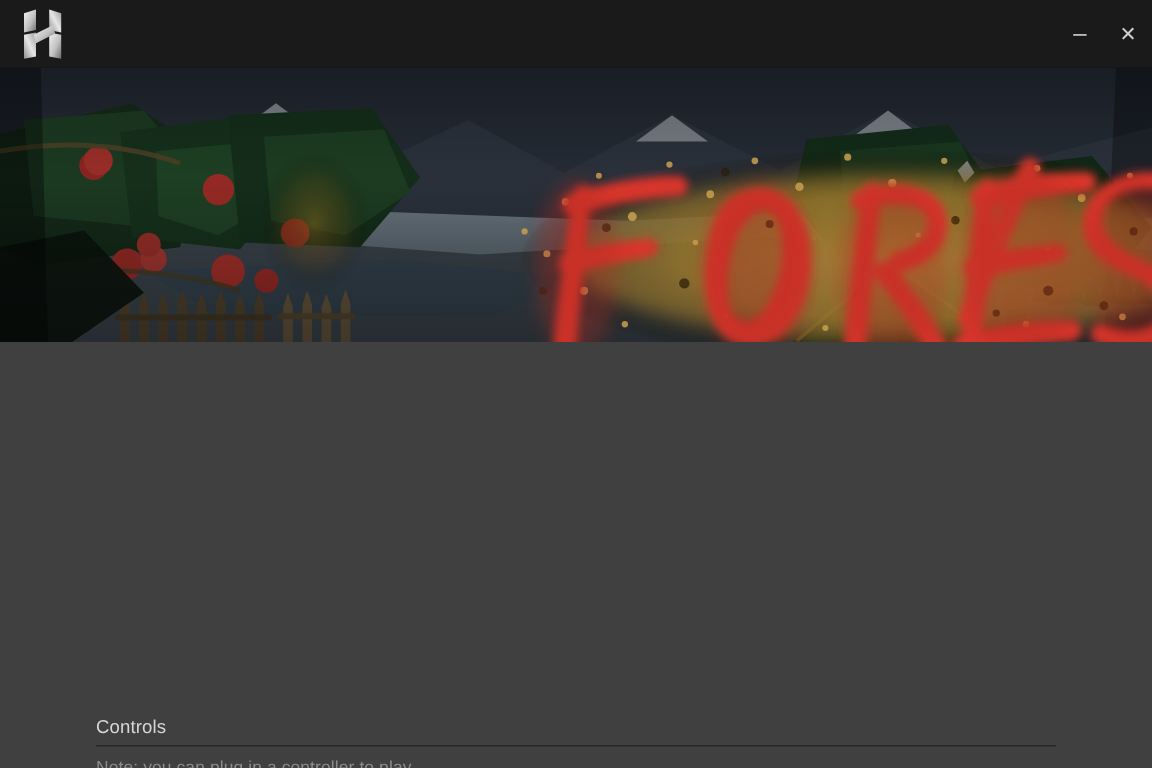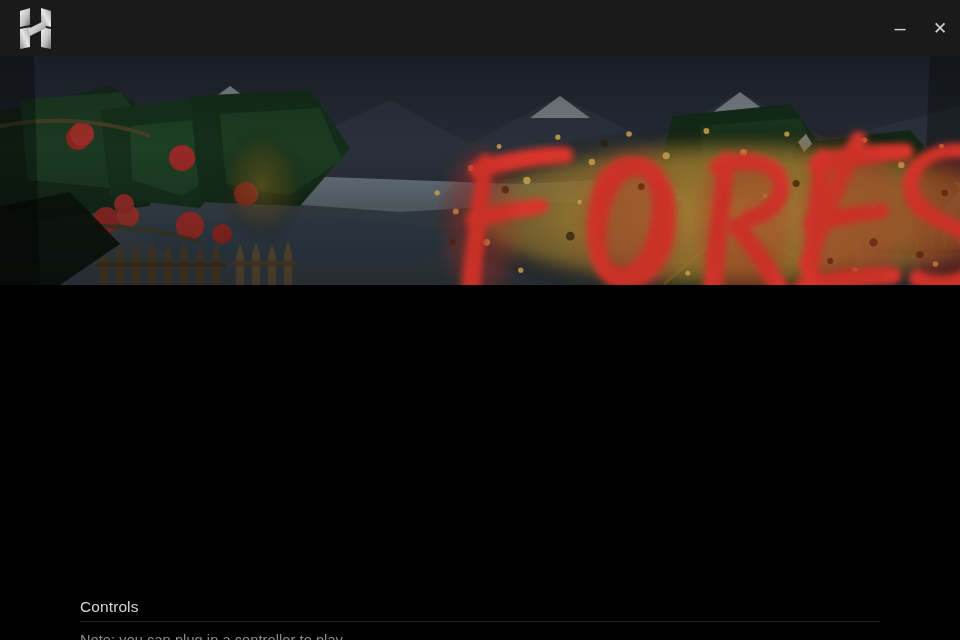--- a/index.html
+++ b/index.html
@@ -43,21 +43,21 @@
     background:linear-gradient(to bottom, rgba(0,0,0,0.42) 0%, rgba(0,0,0,0.30) 40%, rgba(0,0,0,0.52) 100%);
     pointer-events:none;
   }
   .title-art{
     position:absolute; left:262px; top:44px; width:430px; height:148px;
   }
 
   
   .settings{
     position:absolute; left:0; top:285px; width:960px; height:355px;
-    background:#000000;
+    background:#404040;
   }
   .lbl{
     position:absolute; left:80px; font-size:15.5px; color:#cfcfcf;
     white-space:nowrap; letter-spacing:.1px;
   }
   .lbl.section{ color:#d6d6d6; }
   .lbl.note{ color:#8c8c8c; font-size:14.5px; }
   .divider{
     position:absolute; left:80px; width:800px; height:1px;
     background:#232323;

